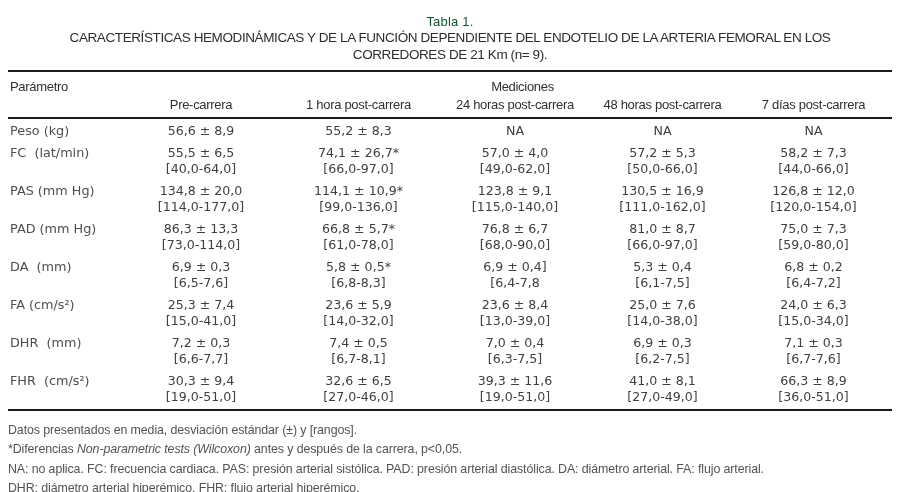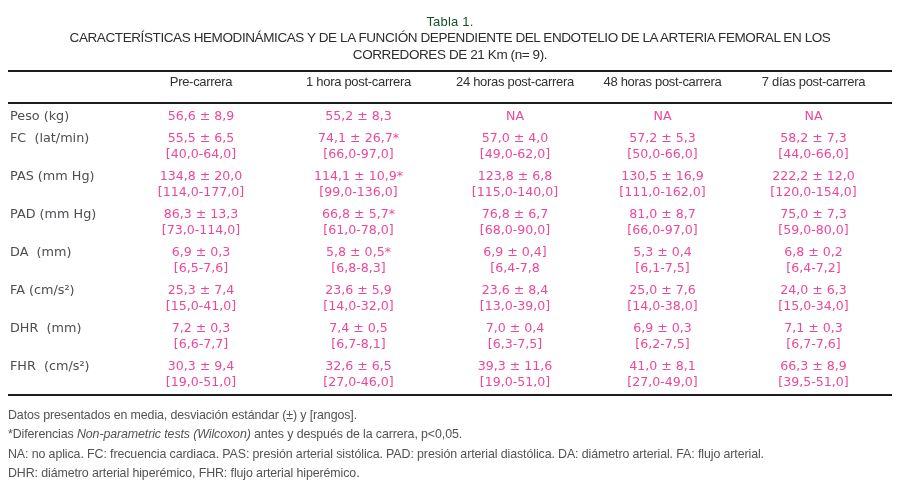--- a/index.html
+++ b/index.html
@@ -29,25 +29,25 @@
   col.c-24h{width:150px;}
   col.c-48h{width:145px;}
   col.c-7d{width:157px;}
   thead th{
     font-weight:normal;font-size:13px;letter-spacing:-.3px;
     color:#2e3032;padding:0;text-align:center;
   }
   thead tr.hrow1 th{padding-top:5px;height:18px;vertical-align:middle;}
   thead th.param{text-align:left;padding-left:2px;}
   thead th.group{text-indent:28px;}
-  thead tr.hrow2 th{height:18px;padding-bottom:12px;vertical-align:middle;}
+  thead tr.hrow2 th{height:18px;padding-bottom:4px;vertical-align:middle;}
   thead tr.hrow2{border-bottom:2px solid #1c1c1e;}
   tbody td{
     font-family:"DejaVu Sans",sans-serif;
-    font-size:12.6px;color:#ec4899;text-align:center;
+    font-size:12.6px;color:#404040;text-align:center;
     line-height:16.5px;padding:2px 0 3px 0;vertical-align:top;
   }
   tbody td.rowlabel{
     text-align:left;white-space:pre;color:#4c4e52;
     padding-left:2px;font-size:12.8px;margin-left:28px;
   }
   tbody tr:first-child td{padding-top:4px;}
   .val,.rng{text-align:center;}
   .notes{
     margin-top:10px;font-size:12.4px;color:#515356;
@@ -70,20 +70,24 @@
   <table>
     <colgroup>
       <col class="c-label">
         <col class="c-pre">
         <col class="c-1h">
         <col class="c-24h">
         <col class="c-48h">
         <col class="c-7d">
     </colgroup>
     <thead>
+      <tr class="hrow1">
+        <th class="param">Parámetro</th>
+        <th class="group" colspan="5">Mediciones</th>
+      </tr>
       <tr class="hrow2">
         <th></th>
         <th>Pre-carrera</th>
         <th>1 hora post-carrera</th>
         <th>24 horas post-carrera</th>
         <th>48 horas post-carrera</th>
         <th>7 días post-carrera</th>
       </tr>
     </thead>
     <tbody>
@@ -132,29 +136,29 @@
           <td class="rowlabel">PAS (mm Hg)</td>
           <td>
             <div class="val">134,8 ± 20,0</div>
             <div class="rng">[114,0-177,0]</div>
           </td>
           <td>
             <div class="val">114,1 ± 10,9*</div>
             <div class="rng">[99,0-136,0]</div>
           </td>
           <td>
-            <div class="val">123,8 ± 6,8</div>
+            <div class="val">123,8 ± 9,1</div>
             <div class="rng">[115,0-140,0]</div>
           </td>
           <td>
             <div class="val">130,5 ± 16,9</div>
             <div class="rng">[111,0-162,0]</div>
           </td>
           <td>
-            <div class="val">222,2 ± 12,0</div>
+            <div class="val">126,8 ± 12,0</div>
             <div class="rng">[120,0-154,0]</div>
           </td>
         </tr>
         <tr>
           <td class="rowlabel">PAD (mm Hg)</td>
           <td>
             <div class="val">86,3 ± 13,3</div>
             <div class="rng">[73,0-114,0]</div>
           </td>
           <td>
@@ -256,21 +260,21 @@
           <td>
             <div class="val">39,3 ± 11,6</div>
             <div class="rng">[19,0-51,0]</div>
           </td>
           <td>
             <div class="val">41,0 ± 8,1</div>
             <div class="rng">[27,0-49,0]</div>
           </td>
           <td>
             <div class="val">66,3 ± 8,9</div>
-            <div class="rng">[39,5-51,0]</div>
+            <div class="rng">[36,0-51,0]</div>
           </td>
         </tr>
       </tbody>
   </table>
 
   <div class="notes">
     <div>Datos presentados en media, desviación estándar (±) y [rangos].</div>
     <div><span>*Diferencias </span><span class="it">Non-parametric tests (Wilcoxon)</span><span> antes y después de la carrera, p&lt;0,05.</span></div>
     <div>NA: no aplica. FC: frecuencia cardiaca. PAS: presión arterial sistólica. PAD: presión arterial diastólica. DA: diámetro arterial. FA: flujo arterial.</div>
     <div>DHR: diámetro arterial hiperémico, FHR: flujo arterial hiperémico.</div>

